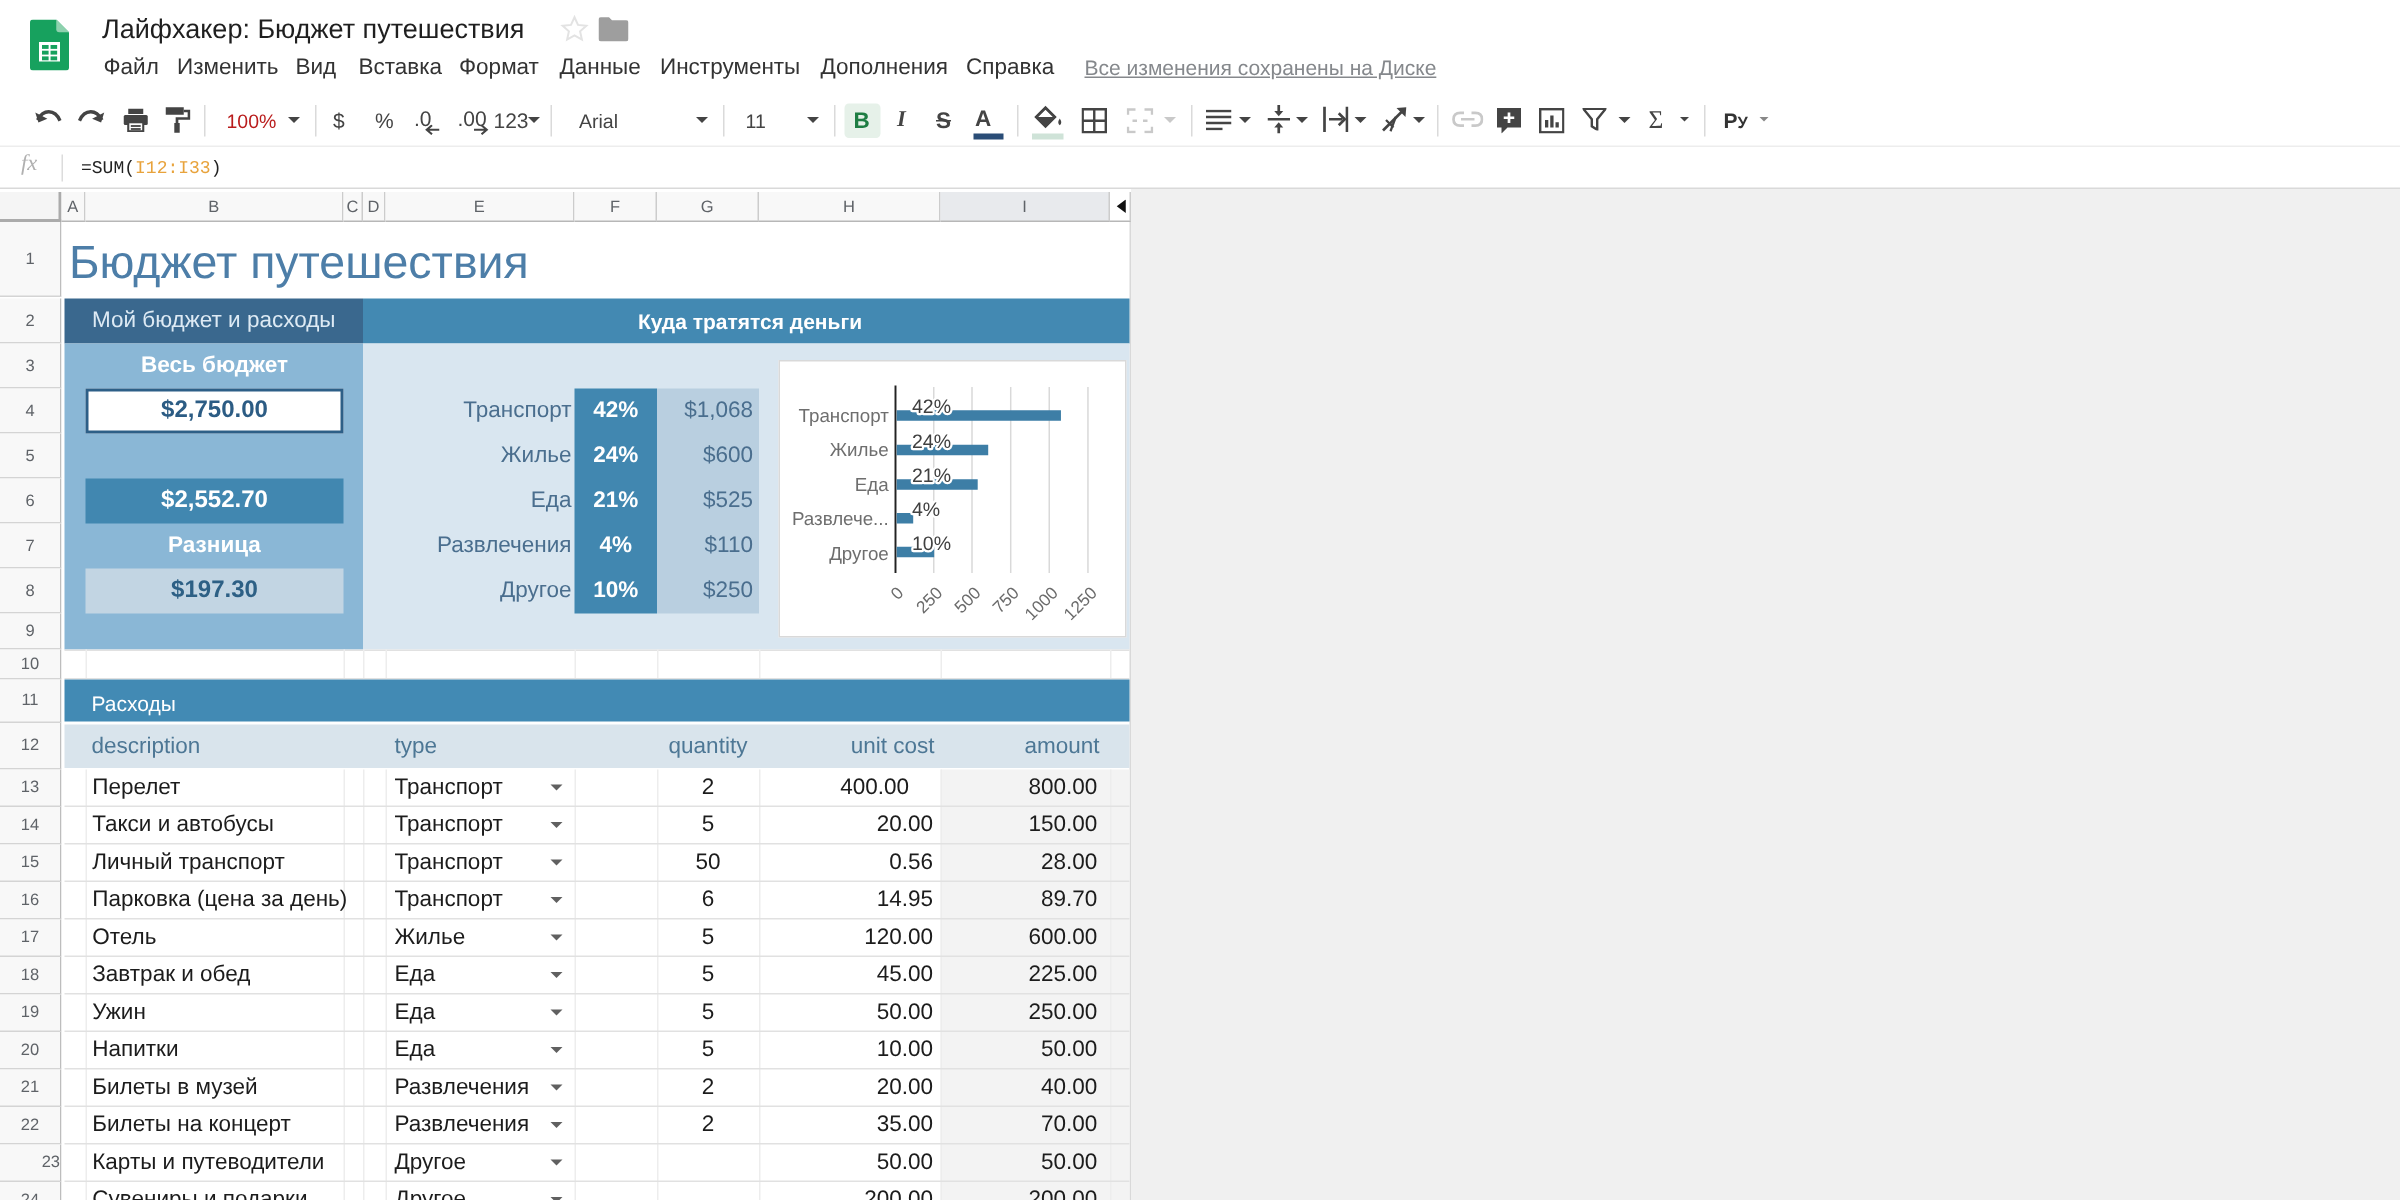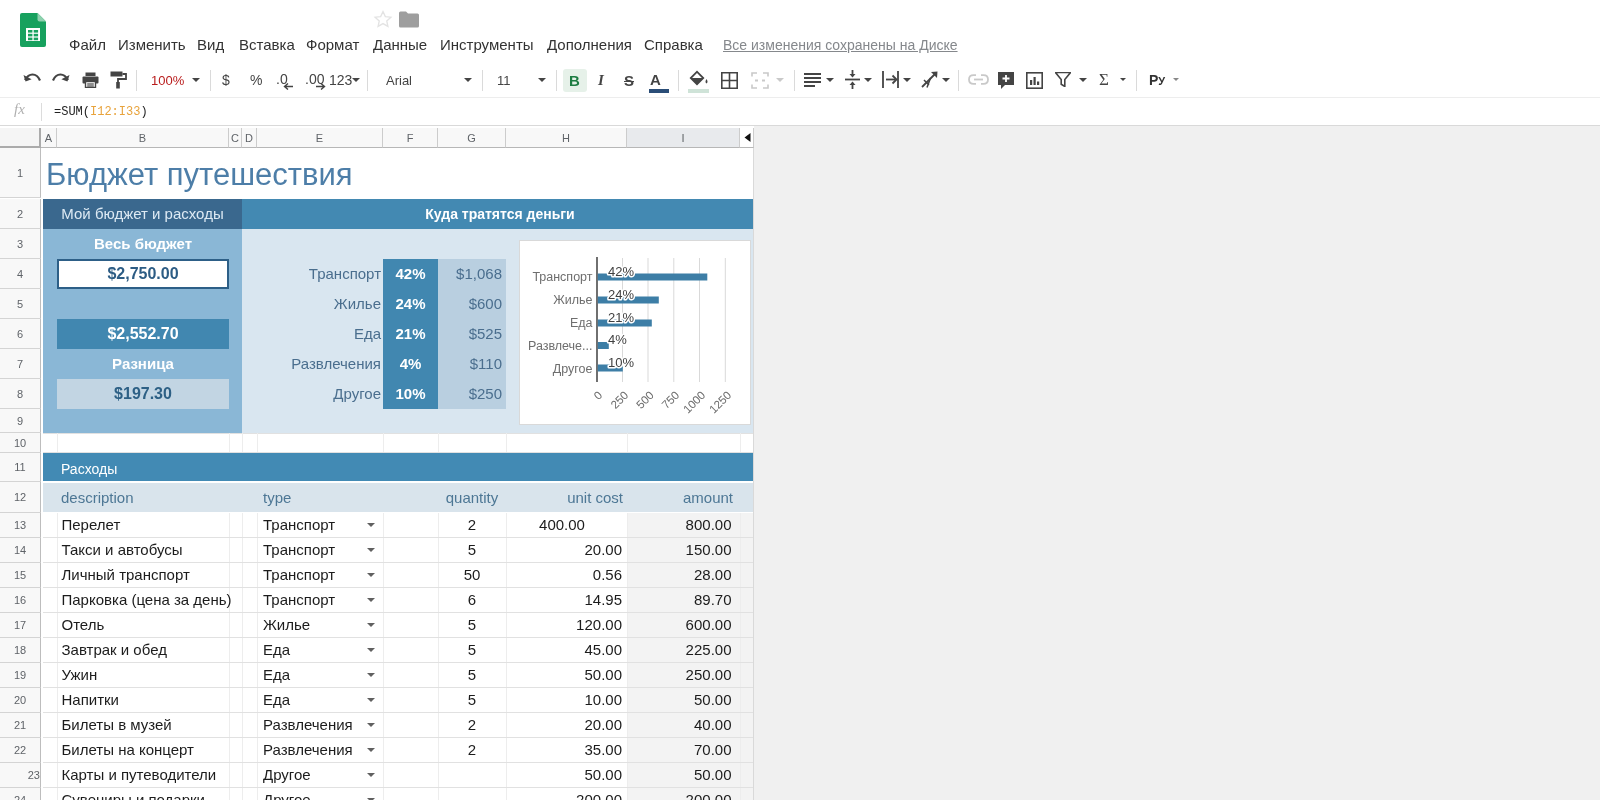--- a/index.html
+++ b/index.html
@@ -40,20 +40,21 @@
   <g fill="#17a15e">
     <rect x="8" y="17" width="4.4" height="2.6"></rect>
     <rect x="13.7" y="17" width="4.4" height="2.6"></rect>
     <rect x="8" y="20.8" width="4.4" height="2.6"></rect>
     <rect x="13.7" y="20.8" width="4.4" height="2.6"></rect>
     <rect x="8" y="24.6" width="4.4" height="2.6"></rect>
     <rect x="13.7" y="24.6" width="4.4" height="2.6"></rect>
   </g>
 </svg>
 
+<div class="abs" style="left:68px;top:9px;font-size:18px;color:#1f1f1f;">Лайфхакер: Бюджет путешествия</div>
 
 <svg class="abs" style="left:373px;top:9px;" width="20" height="20" viewBox="0 0 24 24">
   <path d="M12 3 L14.8 9.1 L21.5 9.8 L16.5 14.3 L17.9 20.9 L12 17.5 L6.1 20.9 L7.5 14.3 L2.5 9.8 L9.2 9.1 Z" fill="none" stroke="#e3e3e3" stroke-width="1.6"></path>
 </svg>
 
 <svg class="abs" style="left:399px;top:11px;" width="20" height="17" viewBox="0 0 20 17">
   <path d="M0 2 Q0 0.5 1.5 0.5 L7 0.5 L9 2.5 L18.5 2.5 Q20 2.5 20 4 L20 15 Q20 16.5 18.5 16.5 L1.5 16.5 Q0 16.5 0 15 Z" fill="#9e9e9e"></path>
 </svg>
 
 <div class="menuitem" style="left:69px;">Файл</div>
@@ -354,21 +355,21 @@
 <div class="gline-v" style="left:257px;top:512.5px;height:287.5px;"></div>
 <div class="gline-v" style="left:383px;top:512.5px;height:287.5px;"></div>
 <div class="gline-v" style="left:438px;top:512.5px;height:287.5px;"></div>
 <div class="gline-v" style="left:506px;top:512.5px;height:287.5px;"></div>
 <div class="gline-v" style="left:627px;top:512.5px;height:287.5px;"></div>
 <div class="gline-v" style="left:740px;top:512.5px;height:287.5px;"></div>
 <div class="celltext" style="left:61.5px;top:516.0px;">Перелет</div>
 <div class="celltext" style="left:263px;top:516.0px;">Транспорт</div>
 <div class="ddrow" style="left:367px;top:523.0px;"></div>
 <div class="celltext" style="left:438px;top:516.0px;width:68px;text-align:center;">2</div>
-<div class="celltext rightal" style="left:504px;top:516.0px;width:116px;text-align:center;">400.00</div>
+<div class="celltext rightal" style="left:490px;top:516.0px;width:116px;">400.00</div>
 <div class="celltext rightal" style="left:627px;top:516.0px;width:104.5px;">800.00</div>
 <div class="gline-h" style="left:43px;top:537.0px;width:710px;"></div>
 <div class="celltext" style="left:61.5px;top:541.0px;">Такси и автобусы</div>
 <div class="celltext" style="left:263px;top:541.0px;">Транспорт</div>
 <div class="ddrow" style="left:367px;top:548.0px;"></div>
 <div class="celltext" style="left:438px;top:541.0px;width:68px;text-align:center;">5</div>
 <div class="celltext rightal" style="left:506px;top:541.0px;width:116px;">20.00</div>
 <div class="celltext rightal" style="left:627px;top:541.0px;width:104.5px;">150.00</div>
 <div class="gline-h" style="left:43px;top:562.0px;width:710px;"></div>
 <div class="celltext" style="left:61.5px;top:566.0px;">Личный транспорт</div>

